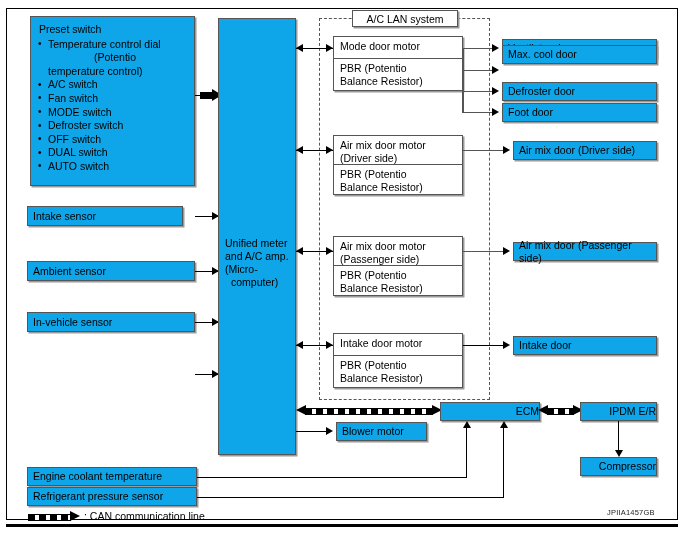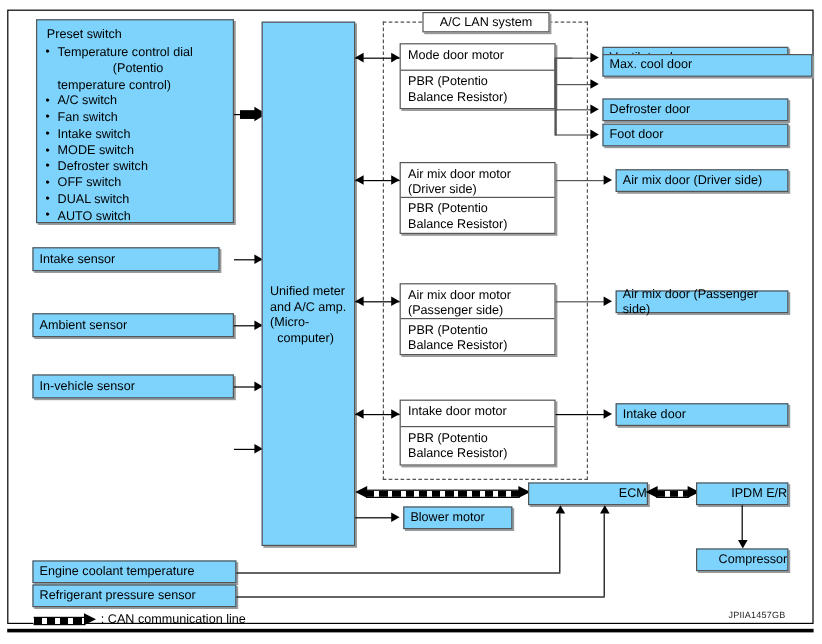--- a/index.html
+++ b/index.html
@@ -7,21 +7,21 @@
 
   #page{position:relative;width:685px;height:537px;background:#fff;overflow:hidden;}
 
   
   .frame{position:absolute;left:6px;top:8px;width:672px;height:512px;
          border:1px solid #000;box-sizing:border-box;}
   .frame-bottom{position:absolute;left:6px;top:524px;width:672px;height:3px;background:#000;}
 
   
   .box{position:absolute;box-sizing:border-box;border:1px solid #555;
-       background:#7dd3fc;font-size:10.5px;line-height:12.5px;color:#000;
+       background:#0ea5e9;font-size:10.5px;line-height:12.5px;color:#000;
        padding:3px 5px;}
   .box.sh{box-shadow:1.5px 1.5px 0 0 #9a9a9a;}
   .box.ctr{display:flex;align-items:center;justify-content:flex-end;text-align:center;padding:0;}
   .box.vc{display:flex;align-items:center;}
 
   
   .preset{font-size:10.5px;line-height:13.6px;}
   .preset .hd{margin:0 0 1px 1px;}
   .preset ul{margin:0;padding:0;list-style:none;}
   .preset li{position:relative;padding-left:10px;}
@@ -88,21 +88,20 @@
   <div class="frame" data-name="figure-frame"></div>
   <div class="frame-bottom" data-name="figure-bottom-rule"></div>
 
   <div class="box sh preset" data-name="preset-switch-box" style="left:30px;top:16px;width:165px;height:170px;padding:6px 6px 0 7px;">
     <div class="hd" data-name="preset-switch-title">Preset switch</div>
     <ul data-name="preset-switch-list">
       <li data-name="list-item"><span>Temperature control dial</span></li>
       <li data-name="list-item-cont" style="padding-left:10px;"><span style="position:static;margin-left:46px;">(Potentio temperature control)</span></li>
       <li data-name="list-item"><span>A/C switch</span></li>
       <li data-name="list-item"><span>Fan switch</span></li>
-      <li data-name="list-item"><span>Intake switch</span></li>
       <li data-name="list-item"><span>MODE switch</span></li>
       <li data-name="list-item"><span>Defroster switch</span></li>
       <li data-name="list-item"><span>OFF switch</span></li>
       <li data-name="list-item"><span>DUAL switch</span></li>
       <li data-name="list-item"><span>AUTO switch</span></li>
     </ul>
   </div>
 
   <style>.preset li[data-name="list-item-cont"]:before{content:"";}</style>
 
@@ -168,21 +167,21 @@
   <div class="hline g" data-name="mode-door-branch-3" style="left:463px;top:91px;width:30px;background:#555;"></div>
   <div class="hline g" data-name="mode-door-branch-4" style="left:463px;top:112px;width:30px;background:#555;"></div>
   <div class="ar r" data-name="arrow-right-icon" style="left:492px;top:44px;"></div>
   <div class="ar r" data-name="arrow-right-icon" style="left:492px;top:66px;"></div>
   <div class="ar r" data-name="arrow-right-icon" style="left:492px;top:87px;"></div>
   <div class="ar r" data-name="arrow-right-icon" style="left:492px;top:108px;"></div>
 
   <div class="box sh vc" data-name="output-box-ventilator-door" style="left:502px;top:39px;width:155px;height:19px;">
     <span data-name="output-label">Ventilator door</span>
   </div>
-  <div class="box sh vc" data-name="output-box-max-cool-door" style="left:502px;top:45px;width:175px;height:19px;">
+  <div class="box sh vc" data-name="output-box-max-cool-door" style="left:502px;top:45px;width:155px;height:19px;">
     <span data-name="output-label">Max. cool door</span>
   </div>
   <div class="box sh vc" data-name="output-box-defroster-door" style="left:502px;top:82px;width:155px;height:19px;">
     <span data-name="output-label">Defroster door</span>
   </div>
   <div class="box sh vc" data-name="output-box-foot-door" style="left:502px;top:103px;width:155px;height:19px;">
     <span data-name="output-label">Foot door</span>
   </div>
 
   <div class="motor" data-name="air-mix-door-motor-driver-box" style="left:333px;top:135px;width:130px;height:60px;">

